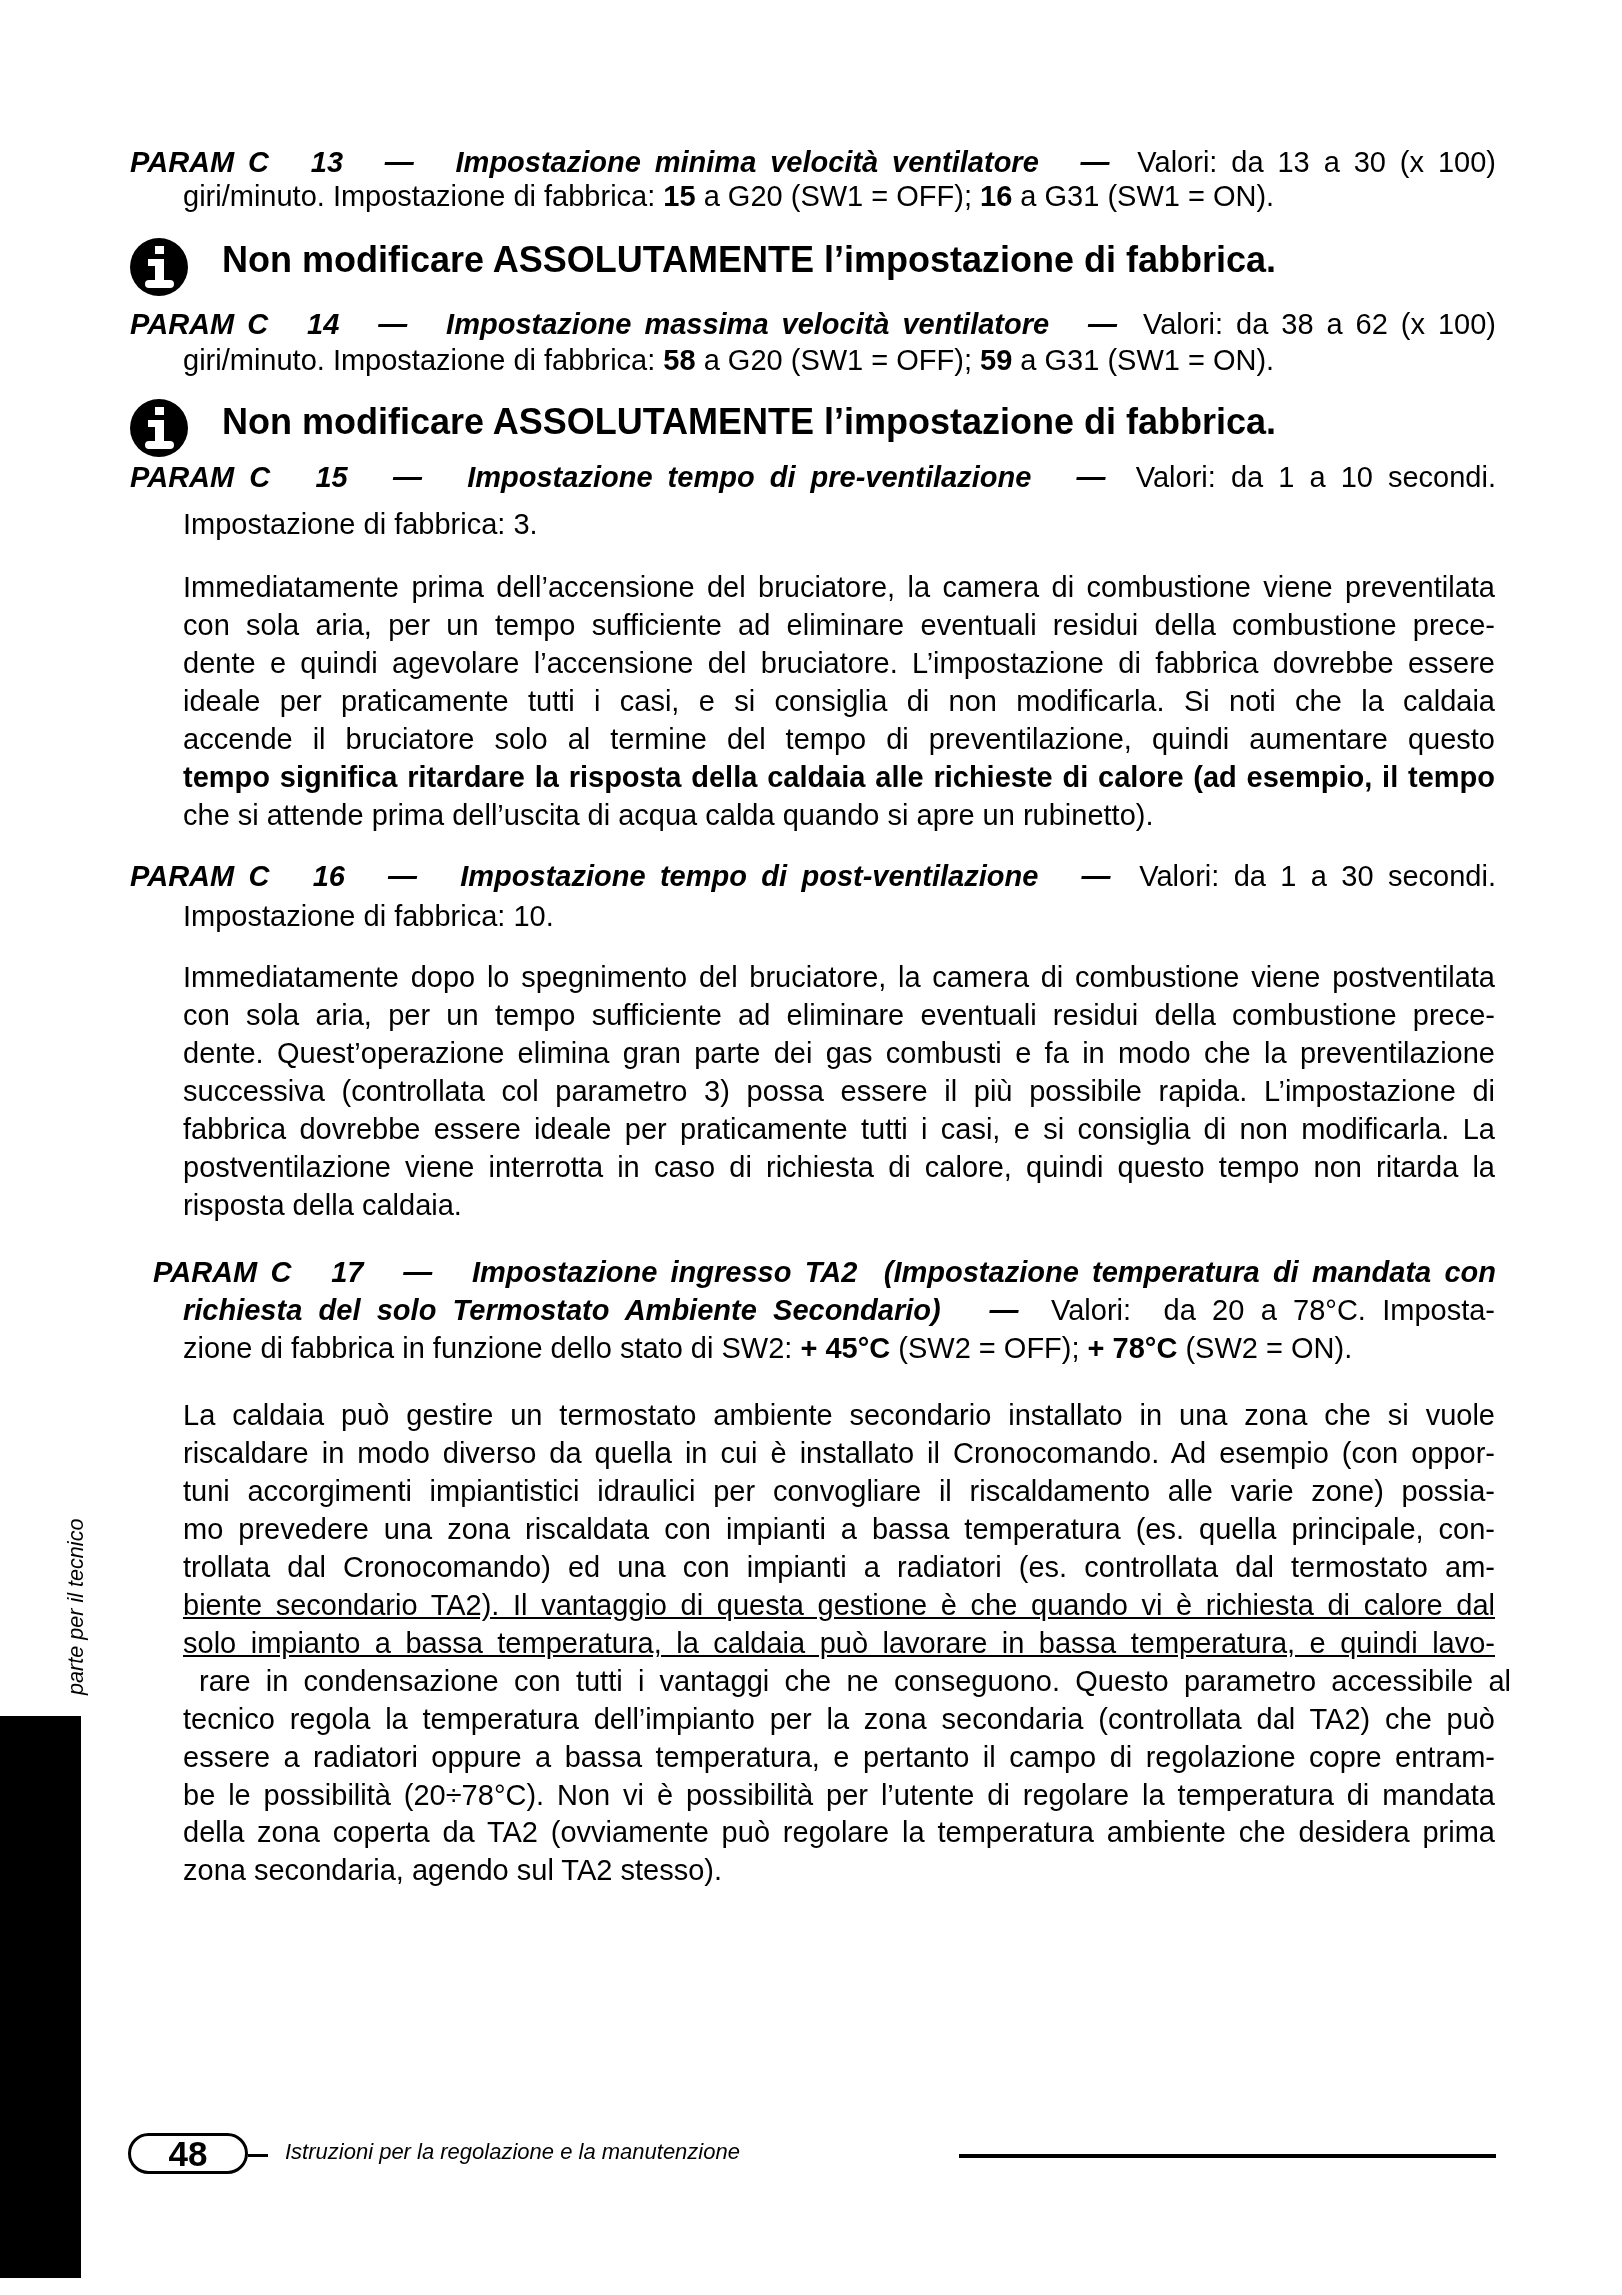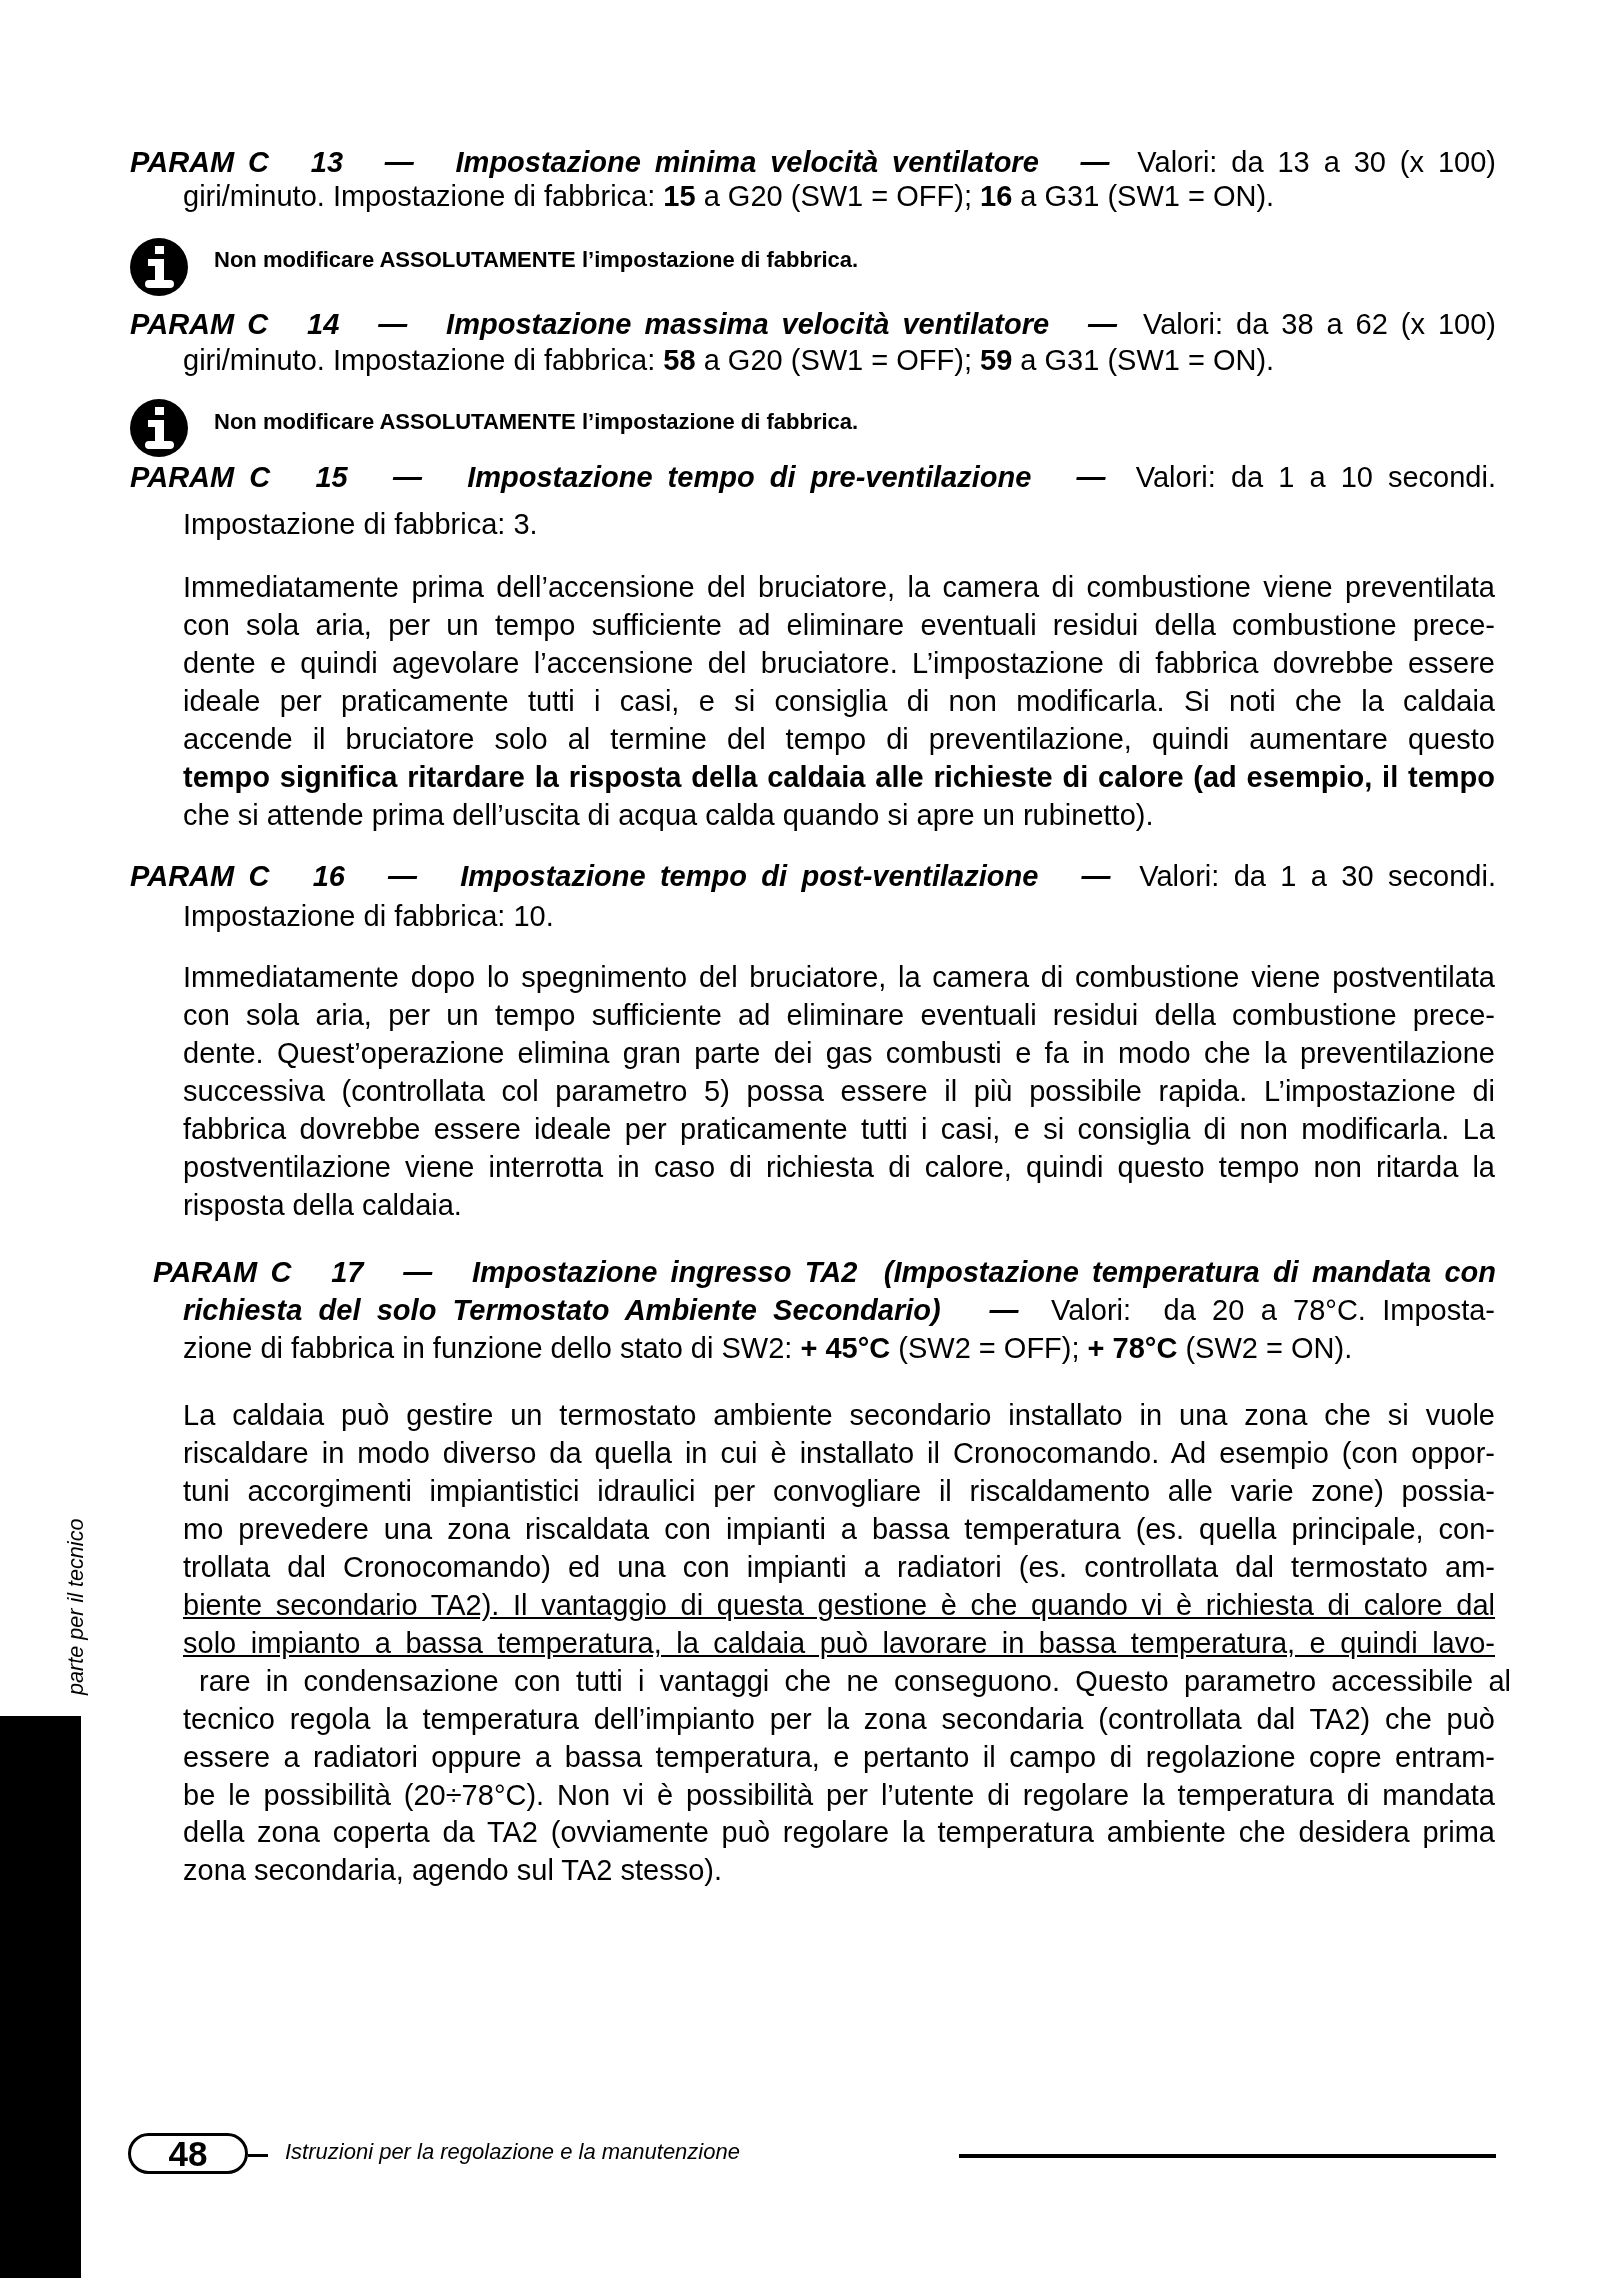--- a/index.html
+++ b/index.html
@@ -2,21 +2,21 @@
 <html style="font-size:10.5px"><head>
 <meta charset="utf-8">
 <style>
   html, body { margin: 0; padding: 0; background: #ffffff; }
   body { width: 1622px; height: 2295px; position: relative; overflow: hidden;
          font-family: "Liberation Sans", sans-serif; color: #000; }
   .line { position: absolute; white-space: nowrap; font-size: 29px; line-height: 29px; height: 29px; }
   .just { text-align: justify; text-align-last: justify; }
   .b { font-weight: bold; }
   .hd { font-weight: bold; font-style: italic; }
-  .note-text { font-weight: bold; font-size: 22px; }
+  .note-text { font-weight: bold; font-size: 36px; margin-left: 8px; }
   .info-icon { position: absolute; width: 58px; height: 58px; border-radius: 50%; background: #000; }
   .info-icon .dot { position: absolute; left: 25px; top: 7.9px; width: 8.5px; height: 8.5px; background: #fff; }
   .info-icon .stem { position: absolute; left: 25px; top: 21px; width: 8.5px; height: 26px; background: #fff; }
   .info-icon .arm { position: absolute; left: 17.7px; top: 21px; width: 15.7px; height: 6.5px; background: #fff; }
   .info-icon .base { position: absolute; left: 15px; top: 42px; width: 29px; height: 7.9px; border-radius: 3.9px; background: #fff; }
   .side-label { position: absolute; left: 63px; top: 1484px; width: 211px; height: 26px;
                 transform-origin: 0 0; transform: translate(0, 211px) rotate(-90deg);
                 font-style: italic; font-size: 21.6px; line-height: 26px; white-space: nowrap; }
   .side-bar { position: absolute; left: 0; top: 1716px; width: 81px; height: 562px; background: #000; }
   .page-pill { position: absolute; left: 128px; top: 2133px; width: 120px; height: 41px;
@@ -58,21 +58,21 @@
     <div class="line just" style="left: 183px; top: 649px; width: 1312px; white-space: normal; transform-origin: 0px 0px; display: block;">dente e quindi agevolare l’accensione del bruciatore. L’impostazione di fabbrica dovrebbe essere</div>
     <div class="line just" style="left: 183px; top: 687px; width: 1312px; white-space: normal; transform-origin: 0px 0px; display: block;">ideale per praticamente tutti i casi, e si consiglia di non modificarla. Si noti che la caldaia</div>
     <div class="line just" style="left: 183px; top: 725px; width: 1312px; white-space: normal; transform-origin: 0px 0px; display: block;">accende il bruciatore solo al termine del tempo di preventilazione, quindi aumentare questo</div>
     <div class="line just" style="left: 183px; top: 763px; width: 1312px; white-space: normal; transform-origin: 0px 0px; display: block; font-weight: bold;">tempo significa ritardare la risposta della caldaia alle richieste di calore (ad esempio, il tempo</div>
     <div class="line" style="left: 183px; top: 801px; transform-origin: 0px 0px; white-space: nowrap; width: auto; display: inline-block;">che si attende prima dell’uscita di acqua calda quando si apre un rubinetto).</div>
     <div class="line just" style="left: 130px; top: 862px; width: 1366px; white-space: normal; transform-origin: 0px 0px; display: block;"><span class="hd" style="white-space: pre;">PARAM C   16   —   Impostazione tempo di post-ventilazione   —</span><span style="white-space: pre;">  Valori: da 1 a 30 secondi.</span></div>
     <div class="line" style="left: 183px; top: 902px; transform-origin: 0px 0px; white-space: nowrap; width: auto; display: inline-block;"><span style="white-space: pre;">Impostazione di fabbrica: 10.</span></div>
     <div class="line just" style="left: 183px; top: 963px; width: 1312px; white-space: normal; transform-origin: 0px 0px; display: block;">Immediatamente dopo lo spegnimento del bruciatore, la camera di combustione viene postventilata</div>
     <div class="line just" style="left: 183px; top: 1001px; width: 1312px; white-space: normal; transform-origin: 0px 0px; display: block;">con sola aria, per un tempo sufficiente ad eliminare eventuali residui della combustione prece-</div>
     <div class="line just" style="left: 183px; top: 1039px; width: 1312px; white-space: normal; transform-origin: 0px 0px; display: block;">dente. Quest’operazione elimina gran parte dei gas combusti e fa in modo che la preventilazione</div>
-    <div class="line just" style="left: 183px; top: 1077px; width: 1312px; white-space: normal; transform-origin: 0px 0px; display: block;">successiva (controllata col parametro 5) possa essere il più possibile rapida. L’impostazione di</div>
+    <div class="line just" style="left: 183px; top: 1077px; width: 1312px; white-space: normal; transform-origin: 0px 0px; display: block;">successiva (controllata col parametro 3) possa essere il più possibile rapida. L’impostazione di</div>
     <div class="line just" style="left: 183px; top: 1115px; width: 1312px; white-space: normal; transform-origin: 0px 0px; display: block;">fabbrica dovrebbe essere ideale per praticamente tutti i casi, e si consiglia di non modificarla. La</div>
     <div class="line just" style="left: 183px; top: 1153px; width: 1312px; white-space: normal; transform-origin: 0px 0px; display: block;">postventilazione viene interrotta in caso di richiesta di calore, quindi questo tempo non ritarda la</div>
     <div class="line" style="left: 183px; top: 1191px; transform-origin: 0px 0px; white-space: nowrap; width: auto; display: inline-block;">risposta della caldaia.</div>
     <div class="line just" style="left: 130px; top: 1258px; width: 1366px; white-space: normal; transform-origin: 0px 0px; display: block;"><span class="hd" style="white-space: pre; margin-left: 23px;">PARAM C   17   —   Impostazione ingresso TA2  (Impostazione temperatura di mandata con</span></div>
     <div class="line just" style="left: 183px; top: 1296px; width: 1312px; white-space: normal; transform-origin: 0px 0px; display: block;"><span class="hd" style="white-space: pre; margin-top: 40px;">richiesta del solo Termostato Ambiente Secondario)   —</span><span style="white-space: pre;">  Valori:  da 20 a 78°C. Imposta-</span></div>
     <div class="line" style="left: 183px; top: 1334px; transform-origin: 0px 0px; white-space: nowrap; width: auto; display: inline-block;"><span style="white-space: pre;">zione di fabbrica in funzione dello stato di SW2: </span><span class="b" style="white-space: pre;">+ 45°C</span><span style="white-space: pre;"> (SW2 = OFF); </span><span class="b" style="white-space: pre;">+ 78°C</span><span style="white-space: pre;"> (SW2 = ON).</span></div>
     <div class="line just" style="left: 183px; top: 1401px; width: 1312px; white-space: normal; transform-origin: 0px 0px; display: block;">La caldaia può gestire un termostato ambiente secondario installato in una zona che si vuole</div>
     <div class="line just" style="left: 183px; top: 1439px; width: 1312px; white-space: normal; transform-origin: 0px 0px; display: block;">riscaldare in modo diverso da quella in cui è installato il Cronocomando. Ad esempio (con oppor-</div>
     <div class="line just" style="left: 183px; top: 1477px; width: 1312px; white-space: normal; transform-origin: 0px 0px; display: block;">tuni accorgimenti impiantistici idraulici per convogliare il riscaldamento alle varie zone) possia-</div>
     <div class="line just" style="left: 183px; top: 1515px; width: 1312px; white-space: normal; transform-origin: 0px 0px; display: block;">mo prevedere una zona riscaldata con impianti a bassa temperatura (es. quella principale, con-</div>

